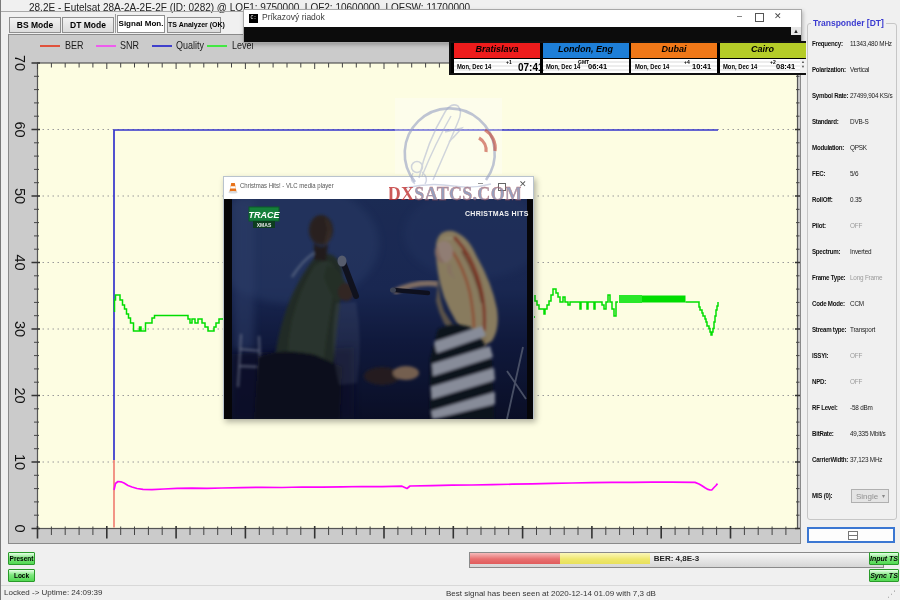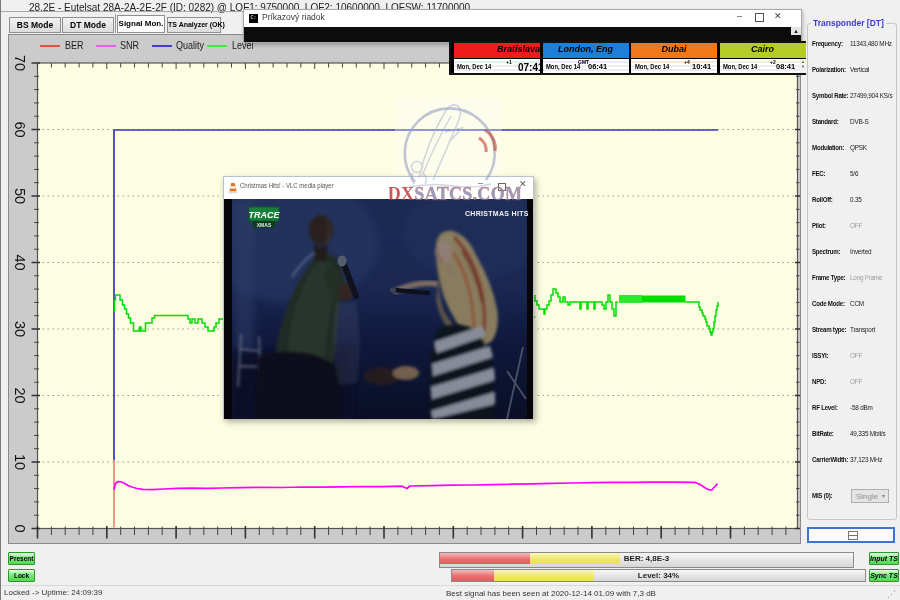--- a/index.html
+++ b/index.html
@@ -119,21 +119,21 @@
     <div class="abs" style="left:0;top:17px;width:557px;height:15px;background:#0c0c0c;overflow:hidden;">
       <div class="abs" style="left:547px;top:0;width:10px;height:8px;background:#e6e6e6;color:#222;font-size:6px;line-height:8px;text-align:center;">▲</div>
     </div>
   </div>
 
   <div id="clocks" class="abs" style="left:448px;top:41px;width:357px;height:34px;background:#000;border:2px solid #111;box-sizing:border-box;">
     <div class="abs" style="left:3px;top:0;width:86px;height:15px;background:#ee1c1c;"></div>
     <div class="abs" style="left:91.5px;top:0;width:86px;height:15px;background:#1e7fd8;"></div>
     <div class="abs" style="left:180px;top:0;width:86px;height:15px;background:#f07818;"></div>
     <div class="abs" style="left:268.5px;top:0;width:86px;height:15px;background:#b5cc28;"></div>
-    <div class="abs" style="left:3px;top:1px;width:86px;text-align:right;font-size:9px;font-weight:bold;font-style:italic;color:#000;">Bratislava</div>
+    <div class="abs" style="left:3px;top:1px;width:86px;text-align:center;font-size:9px;font-weight:bold;font-style:italic;color:#000;">Bratislava</div>
     <div class="abs" style="left:91.5px;top:1px;width:86px;text-align:center;font-size:9px;font-weight:bold;font-style:italic;color:#000;">London, Eng</div>
     <div class="abs" style="left:180px;top:1px;width:86px;text-align:center;font-size:9px;font-weight:bold;font-style:italic;color:#000;">Dubai</div>
     <div class="abs" style="left:268.5px;top:1px;width:86px;text-align:center;font-size:9px;font-weight:bold;font-style:italic;color:#000;">Cairo</div>
     <div class="abs" style="left:3px;top:16px;width:86px;height:14px;background:repeating-linear-gradient(#ffffff 0 2px,#ededed 2px 4px);"></div>
     <div class="abs" style="left:91.5px;top:16px;width:86px;height:14px;background:repeating-linear-gradient(#ffffff 0 2px,#ededed 2px 4px);"></div>
     <div class="abs" style="left:180px;top:16px;width:86px;height:14px;background:repeating-linear-gradient(#ffffff 0 2px,#ededed 2px 4px);"></div>
     <div class="abs" style="left:268.5px;top:16px;width:86px;height:14px;background:repeating-linear-gradient(#ffffff 0 2px,#ededed 2px 4px);"></div>
     <div class="abs" style="left:349px;top:16px;width:6px;height:14px;background:#f2f2f2;color:#555;font-size:4px;line-height:5px;text-align:center;">▲<br>▼</div>
     <div class="abs" style="left:6px;top:18.5px;font-size:7.5px;font-weight:bold;color:#000;transform:scaleX(0.78);transform-origin:0 0;white-space:nowrap;">Mon, Dec 14</div>
       <div class="abs" style="left:55px;top:15.5px;font-size:5px;font-weight:bold;color:#000;">+1</div>
@@ -257,29 +257,24 @@
         <path d="M90 58 A 14 14 0 0 1 97 72" stroke-width="3.2"></path>
         <path d="M96 50 A 21 21 0 0 1 106 71" stroke-width="3.2"></path>
       </g>
       <text x="66" y="120" text-anchor="middle" font-family="Liberation Serif,serif" font-size="18" font-weight="bold" letter-spacing="0.3" opacity="0.8"><tspan fill="#c03030">DX</tspan><tspan fill="#7e88ad" stroke="#b25050" stroke-width="0.35">SATCS.COM</tspan></text>
     </svg>
   </div>
 
   <div id="bars" class="abs" style="left:0;top:548px;width:900px;height:38px;">
     <div class="abs greenbtn" style="left:7px;top:4px;width:27px;height:13px;font-size:6.5px;">Present</div>
     <div class="abs greenbtn" style="left:7px;top:20.5px;width:27px;height:13px;font-size:6.5px;">Lock</div>
-    <div class="abs barframe" style="left:438px;top:4px;width:415px;height:16px;text-decoration:underline;">
+    <div class="abs barframe" style="left:468px;top:4px;width:415px;height:16px;text-decoration:underline;">
       <div class="abs seg red" style="left:0;top:0;width:90px;"></div>
       <div class="abs seg yel" style="left:90px;top:0;width:90px;"></div>
       <div class="abs bartext">BER: 4,8E-3</div>
-    </div>
-    <div class="abs barframe" style="left:450px;top:20.5px;width:415px;height:13px;">
-      <div class="abs seg red" style="left:0;top:0;width:42px;"></div>
-      <div class="abs seg yel" style="left:42px;top:0;width:100px;"></div>
-      <div class="abs bartext">Level: 34%</div>
     </div>
     <div class="abs greenbtn" style="left:868px;top:4px;width:30px;height:13px;font-style:italic;">Input TS</div>
     <div class="abs greenbtn" style="left:868px;top:20.5px;width:30px;height:13px;font-style:italic;">Sync TS</div>
   </div>
 
   <div class="abs" style="left:0;top:585px;width:900px;height:1px;background:#d8d8d8;"></div>
   <div class="abs" style="left:3px;top:588px;font-size:8px;color:#333;">Locked -&gt; Uptime: 24:09:39</div>
   <div class="abs" style="left:445px;top:588.5px;font-size:8px;color:#333;">Best signal has been seen at 2020-12-14 01.09 with 7,3 dB</div>
   <div class="abs" style="left:886px;top:589px;font-size:9px;color:#9a9a9a;">⋰</div>
 

